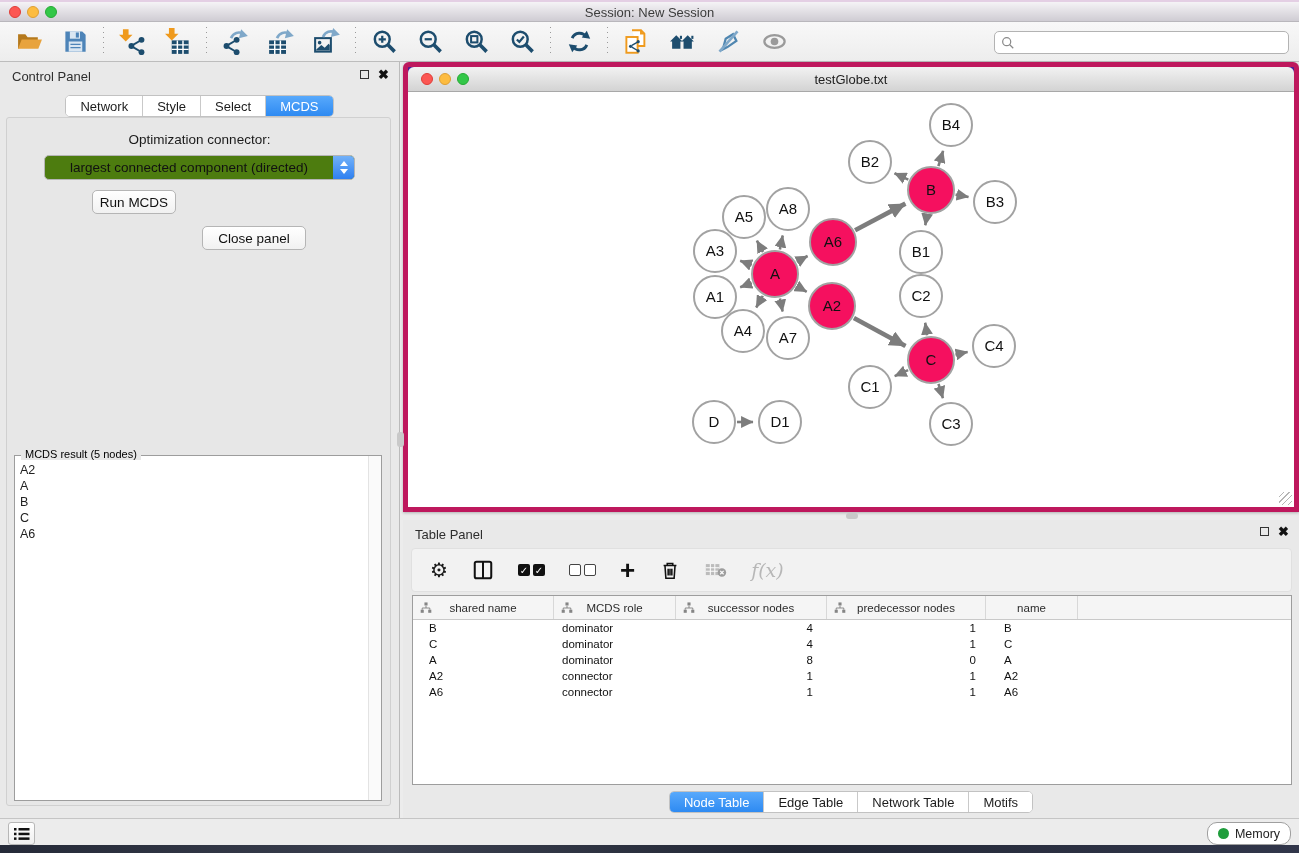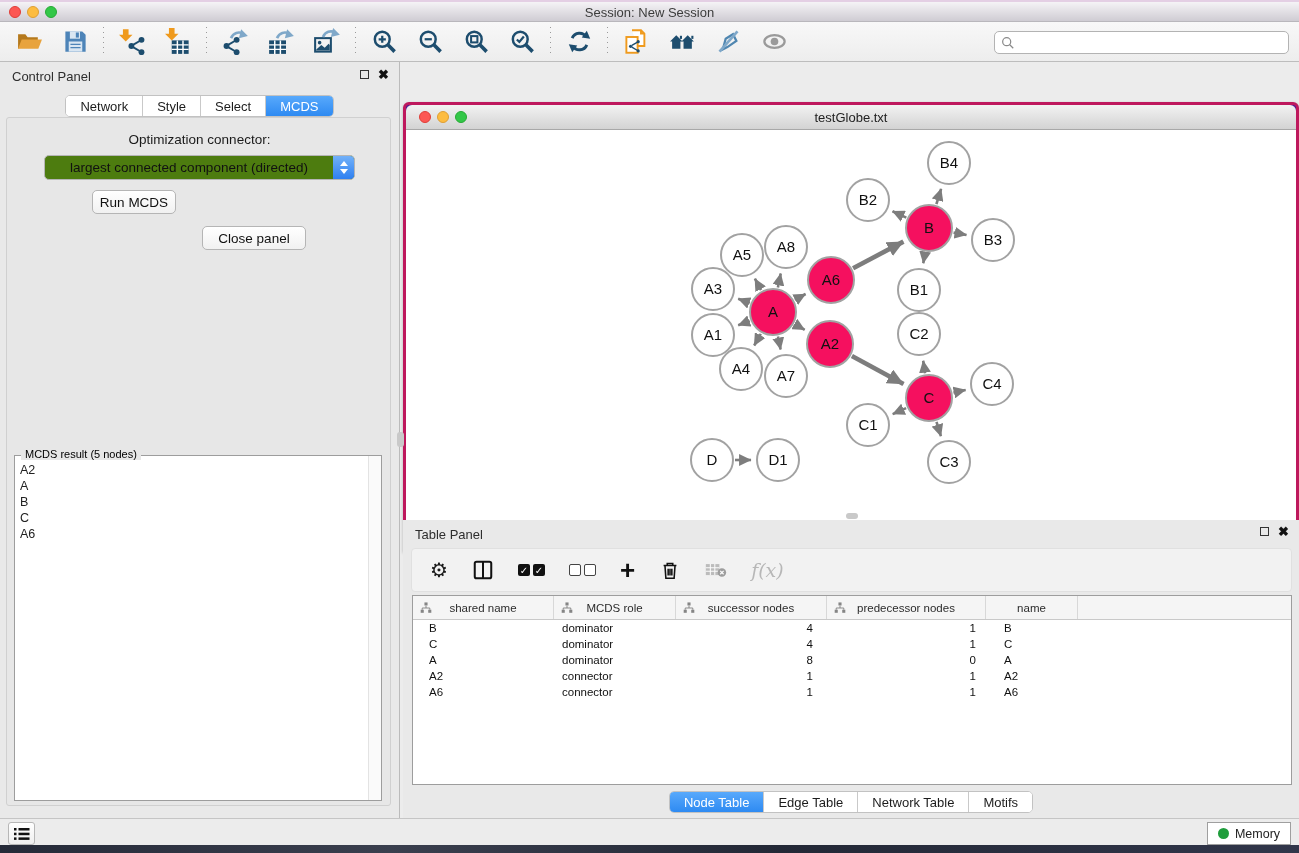--- a/index.html
+++ b/index.html
@@ -76,22 +76,22 @@
     border:1px solid #9d9d9d; background:#fff; }
   .result-legend { position:absolute; left:6px; top:-8px; background:#e7e7e7;
     padding:0 4px; font-size:11px; color:#000000; }
   .result-list { position:absolute; left:1px; top:6px; bottom:1px; right:14px;
     font-size:12.5px; line-height:16px; padding-left:4px; overflow:hidden; }
   .result-scroll { position:absolute; right:0; top:0; bottom:0; width:13px;
     background:#fafafa; border-left:1px solid #e3e3e3; }
 
   
   .network-window { position:absolute; left:403px; top:62px; width:896px; height:450px;
-    border:3px solid #be185d; border-radius:6px 6px 0 0;
-    background:#4c1d95; box-shadow:0 1px 3px rgba(0,0,0,.25);margin-top:40px; }
+    border:5px solid #be185d; border-radius:6px 6px 0 0;
+    background:#4c1d95; box-shadow:0 1px 3px rgba(0,0,0,.25); }
   .nw-titlebar { position:absolute; left:0; top:0; width:100%; height:25px;
     background:linear-gradient(#f2f2f2,#d3d3d3); border-bottom:1px solid #a8a8a8;
     border-radius:6px 6px 0 0; }
   .nw-titlebar .lights { top:6px; left:13px; }
   .nw-title { position:absolute; left:0; right:0; top:5px; text-align:center;
     font-size:13px; color:#222; }
   .nw-canvas { position:absolute; left:0; top:25px; right:0; bottom:0; background:#fff; }
   .nw-canvas svg { position:absolute; left:0; top:0; }
   .resize-grip { position:absolute; right:2px; bottom:2px; width:13px; height:13px;
     background:repeating-linear-gradient(135deg, transparent 0 3px, #b5b5b5 3px 4px); }
@@ -134,21 +134,21 @@
   .td.a-left4 { padding-left:18px; }
   .tp-tabs { position:absolute; left:0; right:0; bottom:5px; text-align:center; }
 
   
   .statusbar { position:absolute; left:0; top:818px; width:100%; height:28px;
     background:#ececec; border-top:1px solid #c5c5c5; }
   .sb-list-btn { position:absolute; left:8px; top:3px; width:27px; height:23px;
     background:linear-gradient(#fff,#efefef); border:1px solid #b7b7b7; border-radius:3px;
     display:flex; align-items:center; justify-content:center; }
   .memory-btn { position:absolute; right:8px; top:3px; width:84px; height:23px;
-    background:#fff; border:1px solid #9f9f9f; border-radius:0;
+    background:#fff; border:1px solid #9f9f9f; border-radius:10px;
     display:flex; align-items:center; justify-content:center; gap:6px; font-size:12.5px; }
   .mem-dot { width:11px; height:11px; border-radius:50%; background:#1f9d3c; }
   .desktop-strip { position:absolute; left:0; bottom:0; width:100%; height:8px;
     background:linear-gradient(90deg,#252a38,#3a3f4e 30%,#232836 60%,#31364a); }
 </style>
 </head>
 <body>
 
 <div class="titlebar">
   <div class="lights">

